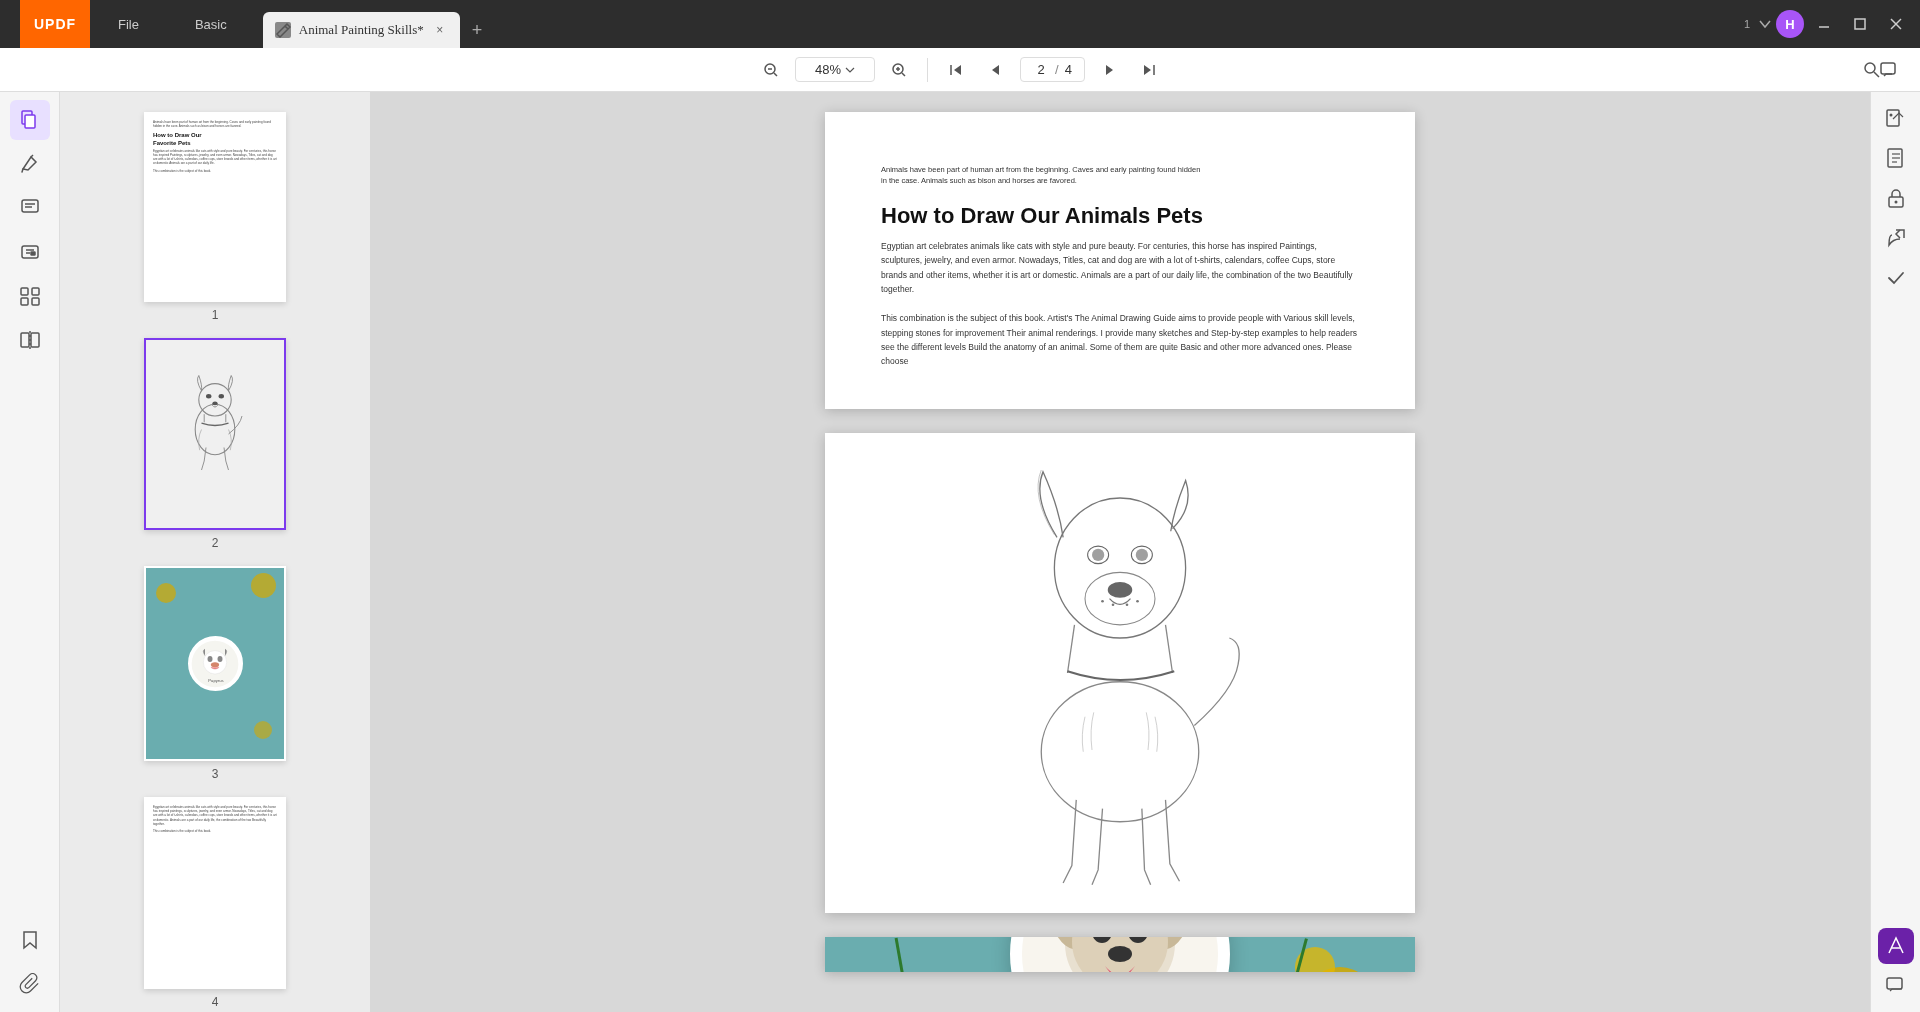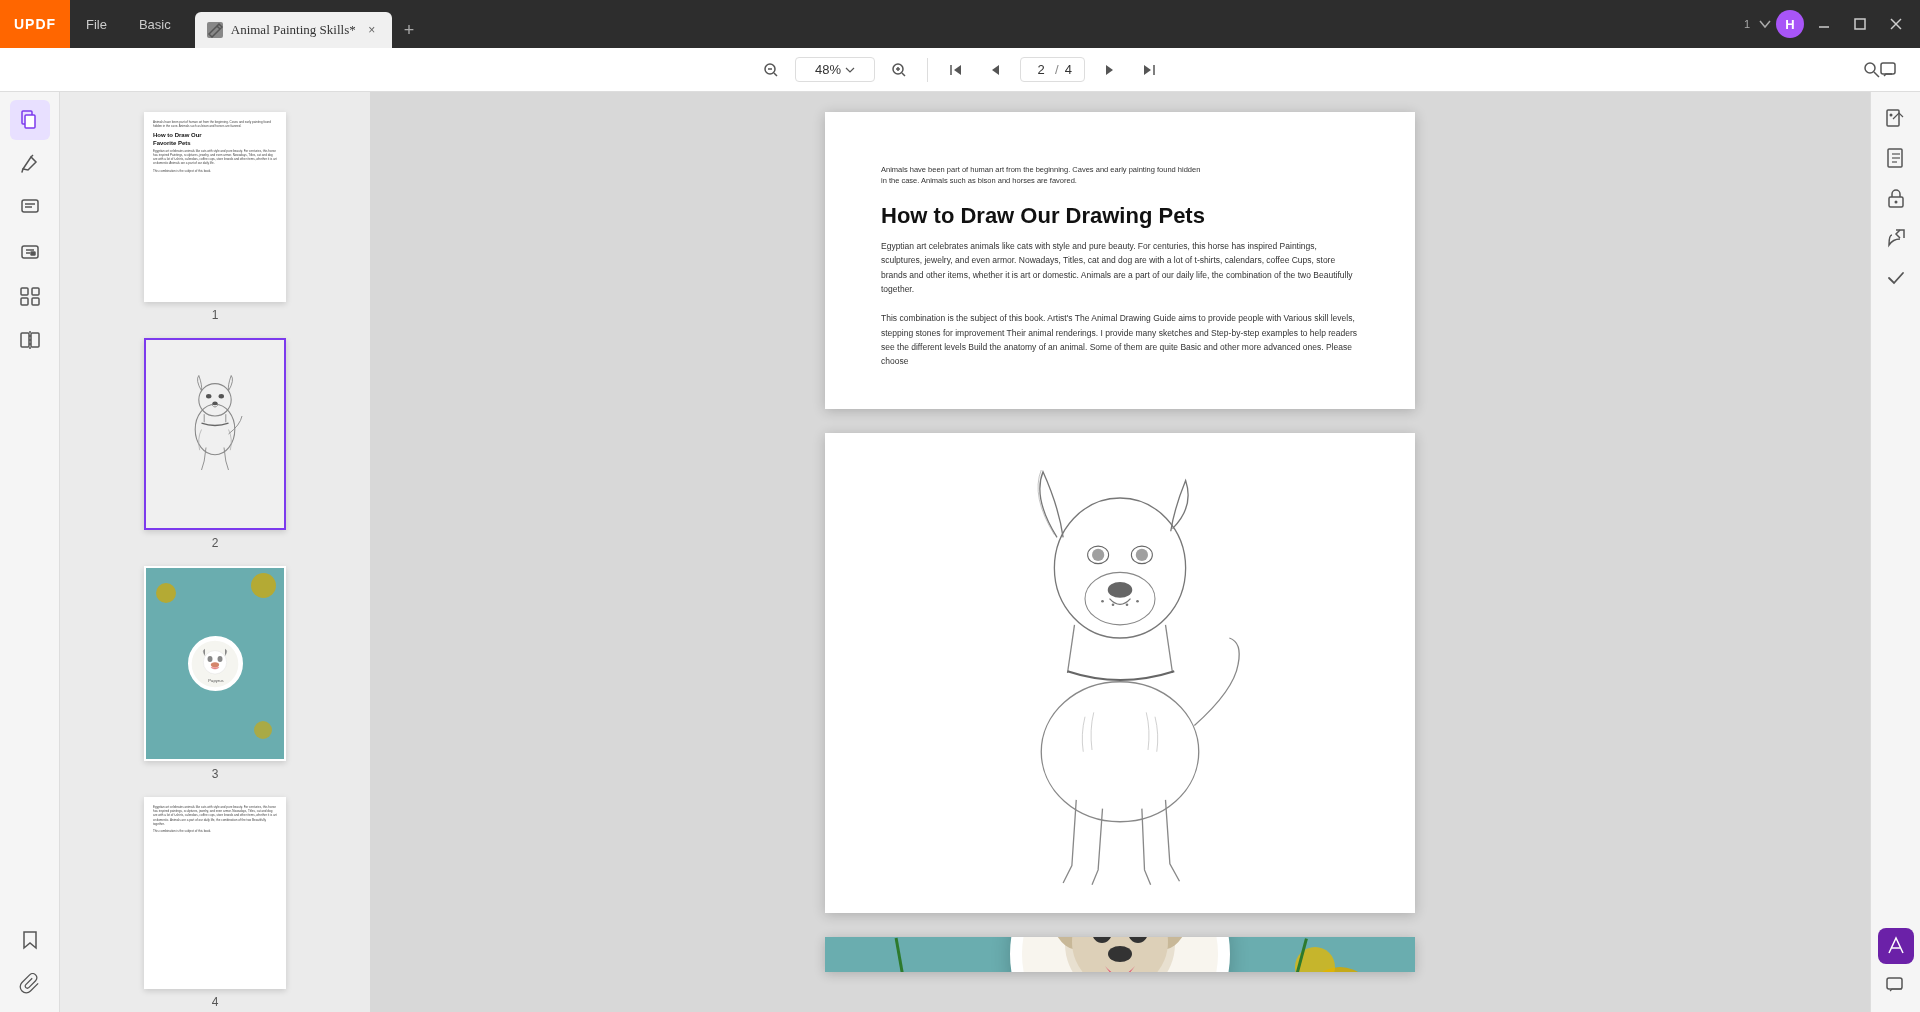--- a/index.html
+++ b/index.html
@@ -1,22 +1,22 @@
 <!DOCTYPE html>
 <html><head>
   <meta charset="utf-8">
   <style>
     * { margin: 0; padding: 0; box-sizing: border-box; }
     body { width: 1920px; height: 1012px; background: #e8e8e8; font-family: -apple-system, BlinkMacSystemFont, 'Segoe UI', sans-serif; display: flex; flex-direction: column; overflow: hidden; }
 
     
     .topbar { height: 48px; background: #2d2d2d; display: flex; align-items: center; padding: 0 0; flex-shrink: 0; }
-    .updf-logo { width: 70px; height: 48px; display: flex; align-items: center; justify-content: center; background: #ff6600; color: white; font-weight: 800; font-size: 14px; letter-spacing: 1px; flex-shrink: 0; }
+    .updf-logo { width: 70px; height: 48px; display: flex; align-items: center; justify-content: center; background: #ff6600; color: white; font-weight: 800; font-size: 14px; letter-spacing: 1px; flex-shrink: 0; margin-left: 20px; }
     .menu-items { display: flex; align-items: center; height: 48px; }
-    .menu-item { color: #ccc; font-size: 13px; padding: 0 16px; height: 48px; display: flex; align-items: center; cursor: pointer; }
+    .menu-item { color: #ccc; font-size: 13px; padding: 0 28px; height: 48px; display: flex; align-items: center; cursor: pointer; }
     .tabs-area { display: flex; align-items: flex-end; flex: 1; height: 48px; margin-left: 8px; }
     .tab { display: flex; align-items: center; background: #f0f0f0; border-radius: 6px 6px 0 0; padding: 0 12px; height: 36px; gap: 8px; cursor: pointer; font-size: 13px; color: #333; position: relative; top: 0; align-self: flex-end; }
     .tab .tab-icon { width: 16px; height: 16px; background: #888; border-radius: 2px; display: flex; align-items: center; justify-content: center; }
     .tab-close { font-size: 12px; color: #666; cursor: pointer; width: 16px; height: 16px; display: flex; align-items: center; justify-content: center; border-radius: 50%; }
     .tab-add { color: #aaa; font-size: 18px; padding: 0 12px; cursor: pointer; display: flex; align-items: center; align-self: flex-end; height: 36px; }
     .topbar-right { display: flex; align-items: center; gap: 4px; padding-right: 8px; margin-left: auto; }
     .topbar-btn { width: 32px; height: 32px; display: flex; align-items: center; justify-content: center; color: #ccc; font-size: 16px; cursor: pointer; border-radius: 4px; }
     .avatar { width: 28px; height: 28px; border-radius: 50%; background: #a855f7; color: white; font-size: 13px; font-weight: 600; display: flex; align-items: center; justify-content: center; }
 
     
@@ -316,21 +316,21 @@
         </div>
       </div>
       <span class="thumbnail-page-num">4</span>
     </div>
   </div>
 
   <div class="content-area">
 
     <div class="doc-page" style="width:590px;padding:52px 56px 40px;margin-bottom:24px;">
       <p class="page1-text">Animals have been part of human art from the beginning. Caves and early painting found hidden<br>in the case. Animals such as bison and horses are favored.</p>
-      <h1 class="page1-heading">How to Draw Our Drawing Pets</h1>
+      <h1 class="page1-heading">How to Draw Our Animals Pets</h1>
       <div style="font-size:8.5px;color:#333;line-height:1.7;">
         <p>Egyptian art celebrates animals like cats with style and pure beauty. For centuries, this horse has inspired Paintings, sculptures, jewelry, and even armor. Nowadays, Titles, cat and dog are with a lot of t-shirts, calendars, coffee Cups, store brands and other items, whether it is art or domestic. Animals are a part of our daily life, the combination of the two Beautifully together.</p>
         <br>
         <p>This combination is the subject of this book. Artist's The Animal Drawing Guide aims to provide people with Various skill levels, stepping stones for improvement Their animal renderings. I provide many sketches and Step-by-step examples to help readers see the different levels Build the anatomy of an animal. Some of them are quite Basic and other more advanced ones. Please choose</p>
       </div>
     </div>
 
     <div class="doc-page" style="width:590px;height:720px;display:flex;align-items:center;justify-content:center;background:white;margin-bottom:24px;">
       <svg viewBox="0 0 320 500" width="280" height="480">
 

